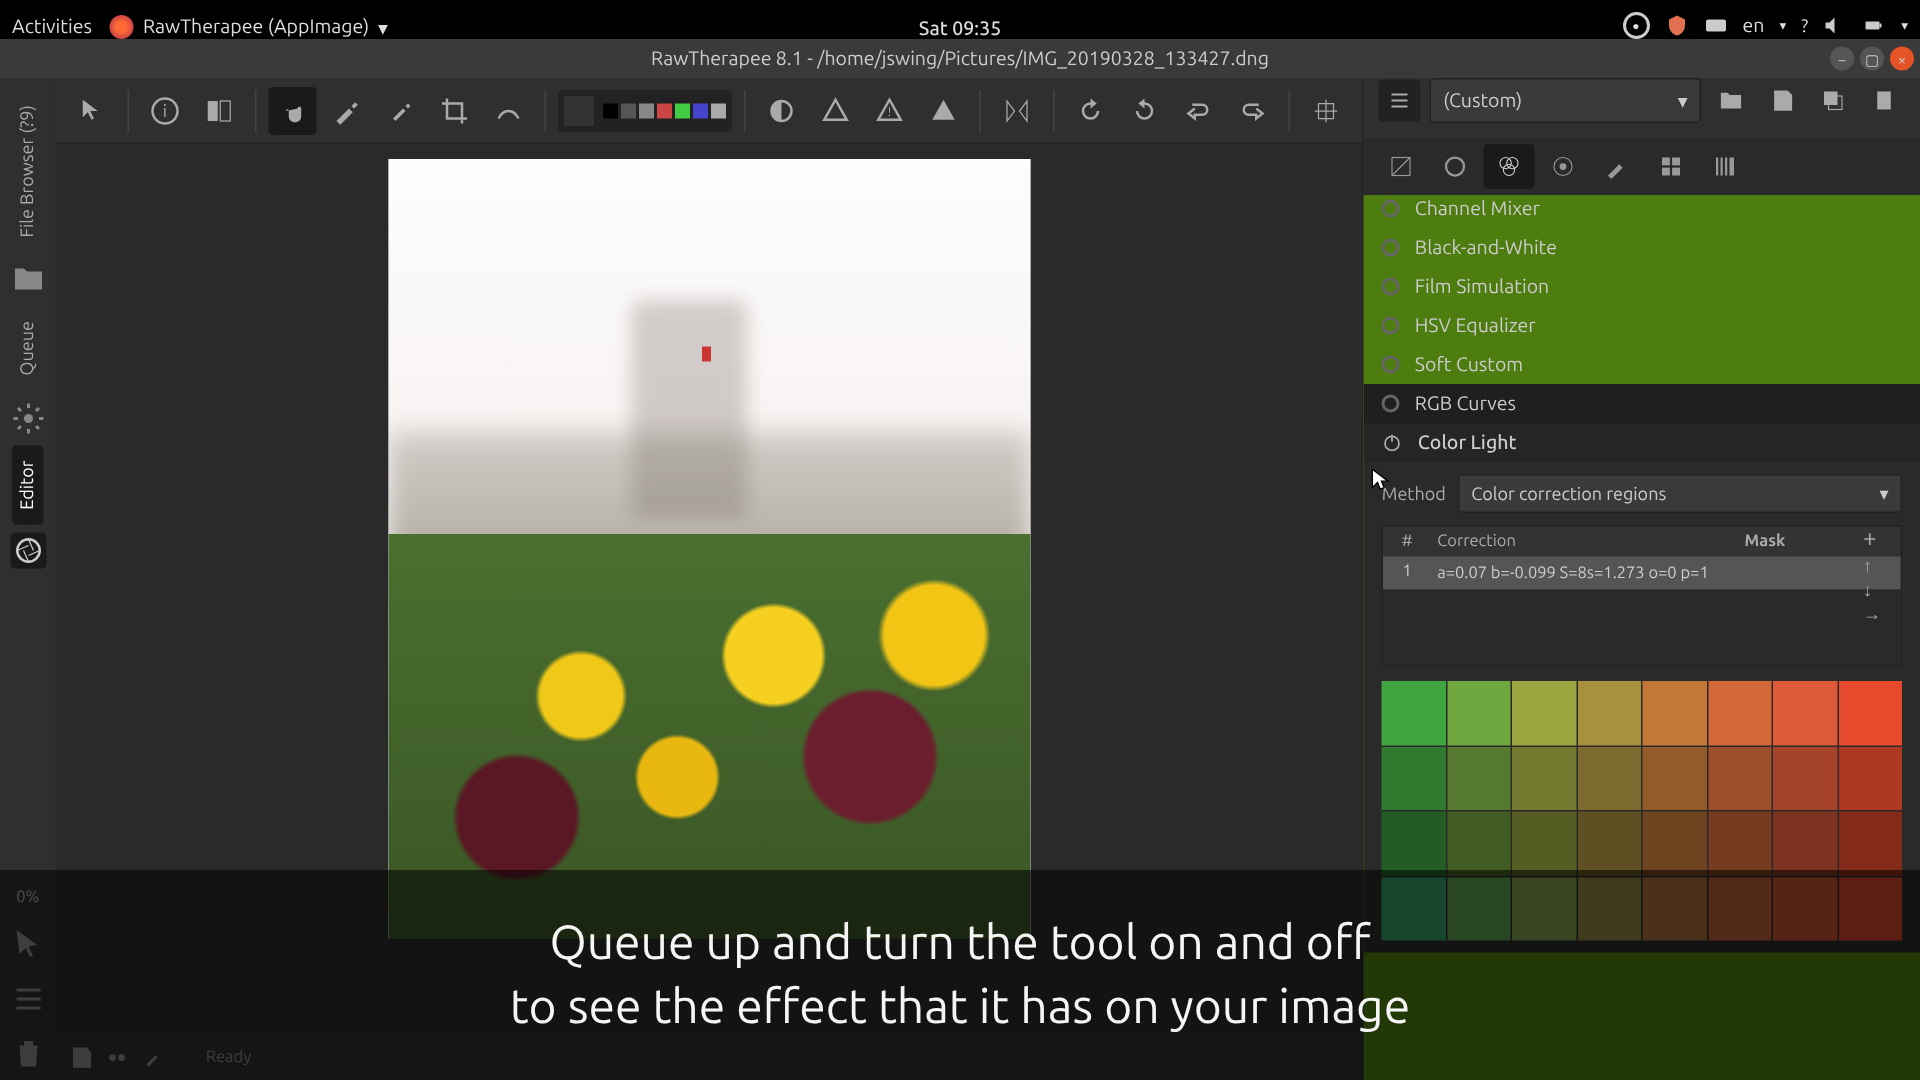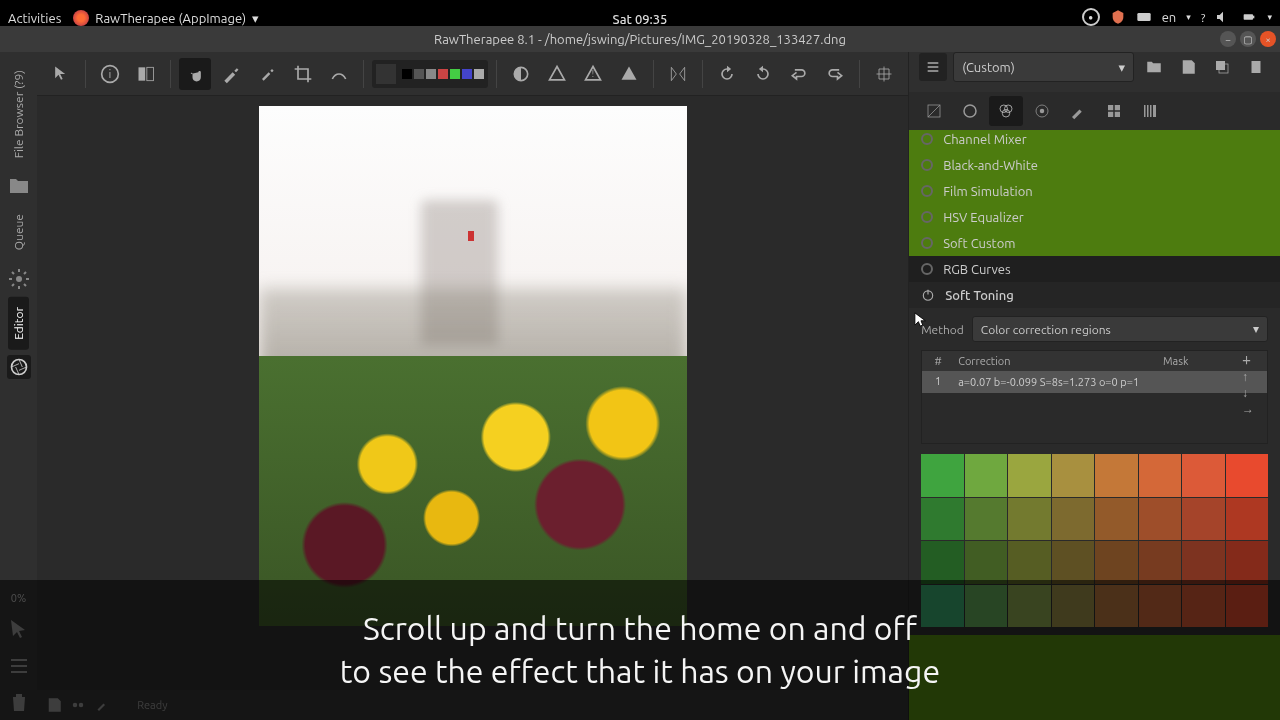--- a/index.html
+++ b/index.html
@@ -83,21 +83,21 @@
 
 
 .ct-content { padding: 8px 12px; background: #2a2a2a; }
 .ct-method { display: flex; align-items: center; gap: 8px; margin-bottom: 8px; }
 .ct-method-label { font-size: 12px; color: #aaa; }
 .ct-method-sel { flex: 1; height: 26px; background: #3a3a3a; border: 1px solid #222; border-radius: 3px; padding: 0 8px; display: flex; align-items: center; justify-content: space-between; font-size: 12px; }
 .ct-table { border: 1px solid #222; background: #333; }
 .ct-head { display: flex; font-size: 11px; color: #aaa; padding: 4px; }
 .ct-col-num { width: 24px; text-align: center; }
 .ct-col-corr { flex: 1; padding-left: 8px; }
-.ct-col-mask { width: 100px; }
+.ct-col-mask { width: 100px; font-weight: bold; }
 .ct-row { display: flex; background: #555; padding: 4px; font-size: 11px; }
 .ct-row .ct-col-corr { display: flex; flex-direction: row; line-height: 1.3; }
 .ct-side-btns { display: flex; flex-direction: column; gap: 2px; position: absolute; right: 14px; }
 .color-grid { margin-top: 10px; display: grid; grid-template-columns: repeat(8, 1fr); gap: 1px; }
 .color-cell { aspect-ratio: 1; }
 
 
 .caption-overlay { position: absolute; bottom: 0; left: 0; right: 0; height: 140px; background: rgba(0,0,0,0.55); display: flex; align-items: center; justify-content: center; text-align: center; }
 .caption-text { font-size: 32px; font-family: Georgia, serif; color: #f5f5f5; line-height: 1.35; }
 
@@ -425,21 +425,21 @@
       </div>
       <div class="tool-section highlighted">
         <span class="tool-radio"></span>
         <span>RGB Curves</span>
       </div>
       <div class="tool-section expanded">
         <svg class="pwr-icon" viewBox="0 0 24 24" fill="none" stroke="#aaa" stroke-width="2">
             <circle cx="12" cy="13" r="8"></circle>
             <path d="M12 3v8"></path>
           </svg>
-        <span style="font-weight:500">Soft Toning</span>
+        <span style="font-weight:500">Color Light</span>
       </div>
 
       <div class="ct-content">
         <div class="ct-method">
           <span class="ct-method-label">Method</span>
           <div class="ct-method-sel">
             <span>Color correction regions</span>
             <span>▾</span>
           </div>
         </div>
@@ -503,21 +503,21 @@
             <div class="color-cell" style="background: rgb(190, 80, 48);"></div>
             <div class="color-cell" style="background: rgb(200, 68, 40);"></div>
           </div>
       </div>
     </div>
   </div>
 </div>
 
 <div class="caption-overlay">
   <div class="caption-text">
-    <div>Scroll up and turn the home on and off</div>
+    <div>Queue up and turn the tool on and off</div>
     <div>to see the effect that it has on your image</div>
   </div>
 </div>
 
 <div class="cursor">
   <svg viewBox="0 0 16 20">
       <path d="M1 1l0 14 4-4 2 5 3-1-2-5 5 0z"></path>
     </svg>
 </div>
 

